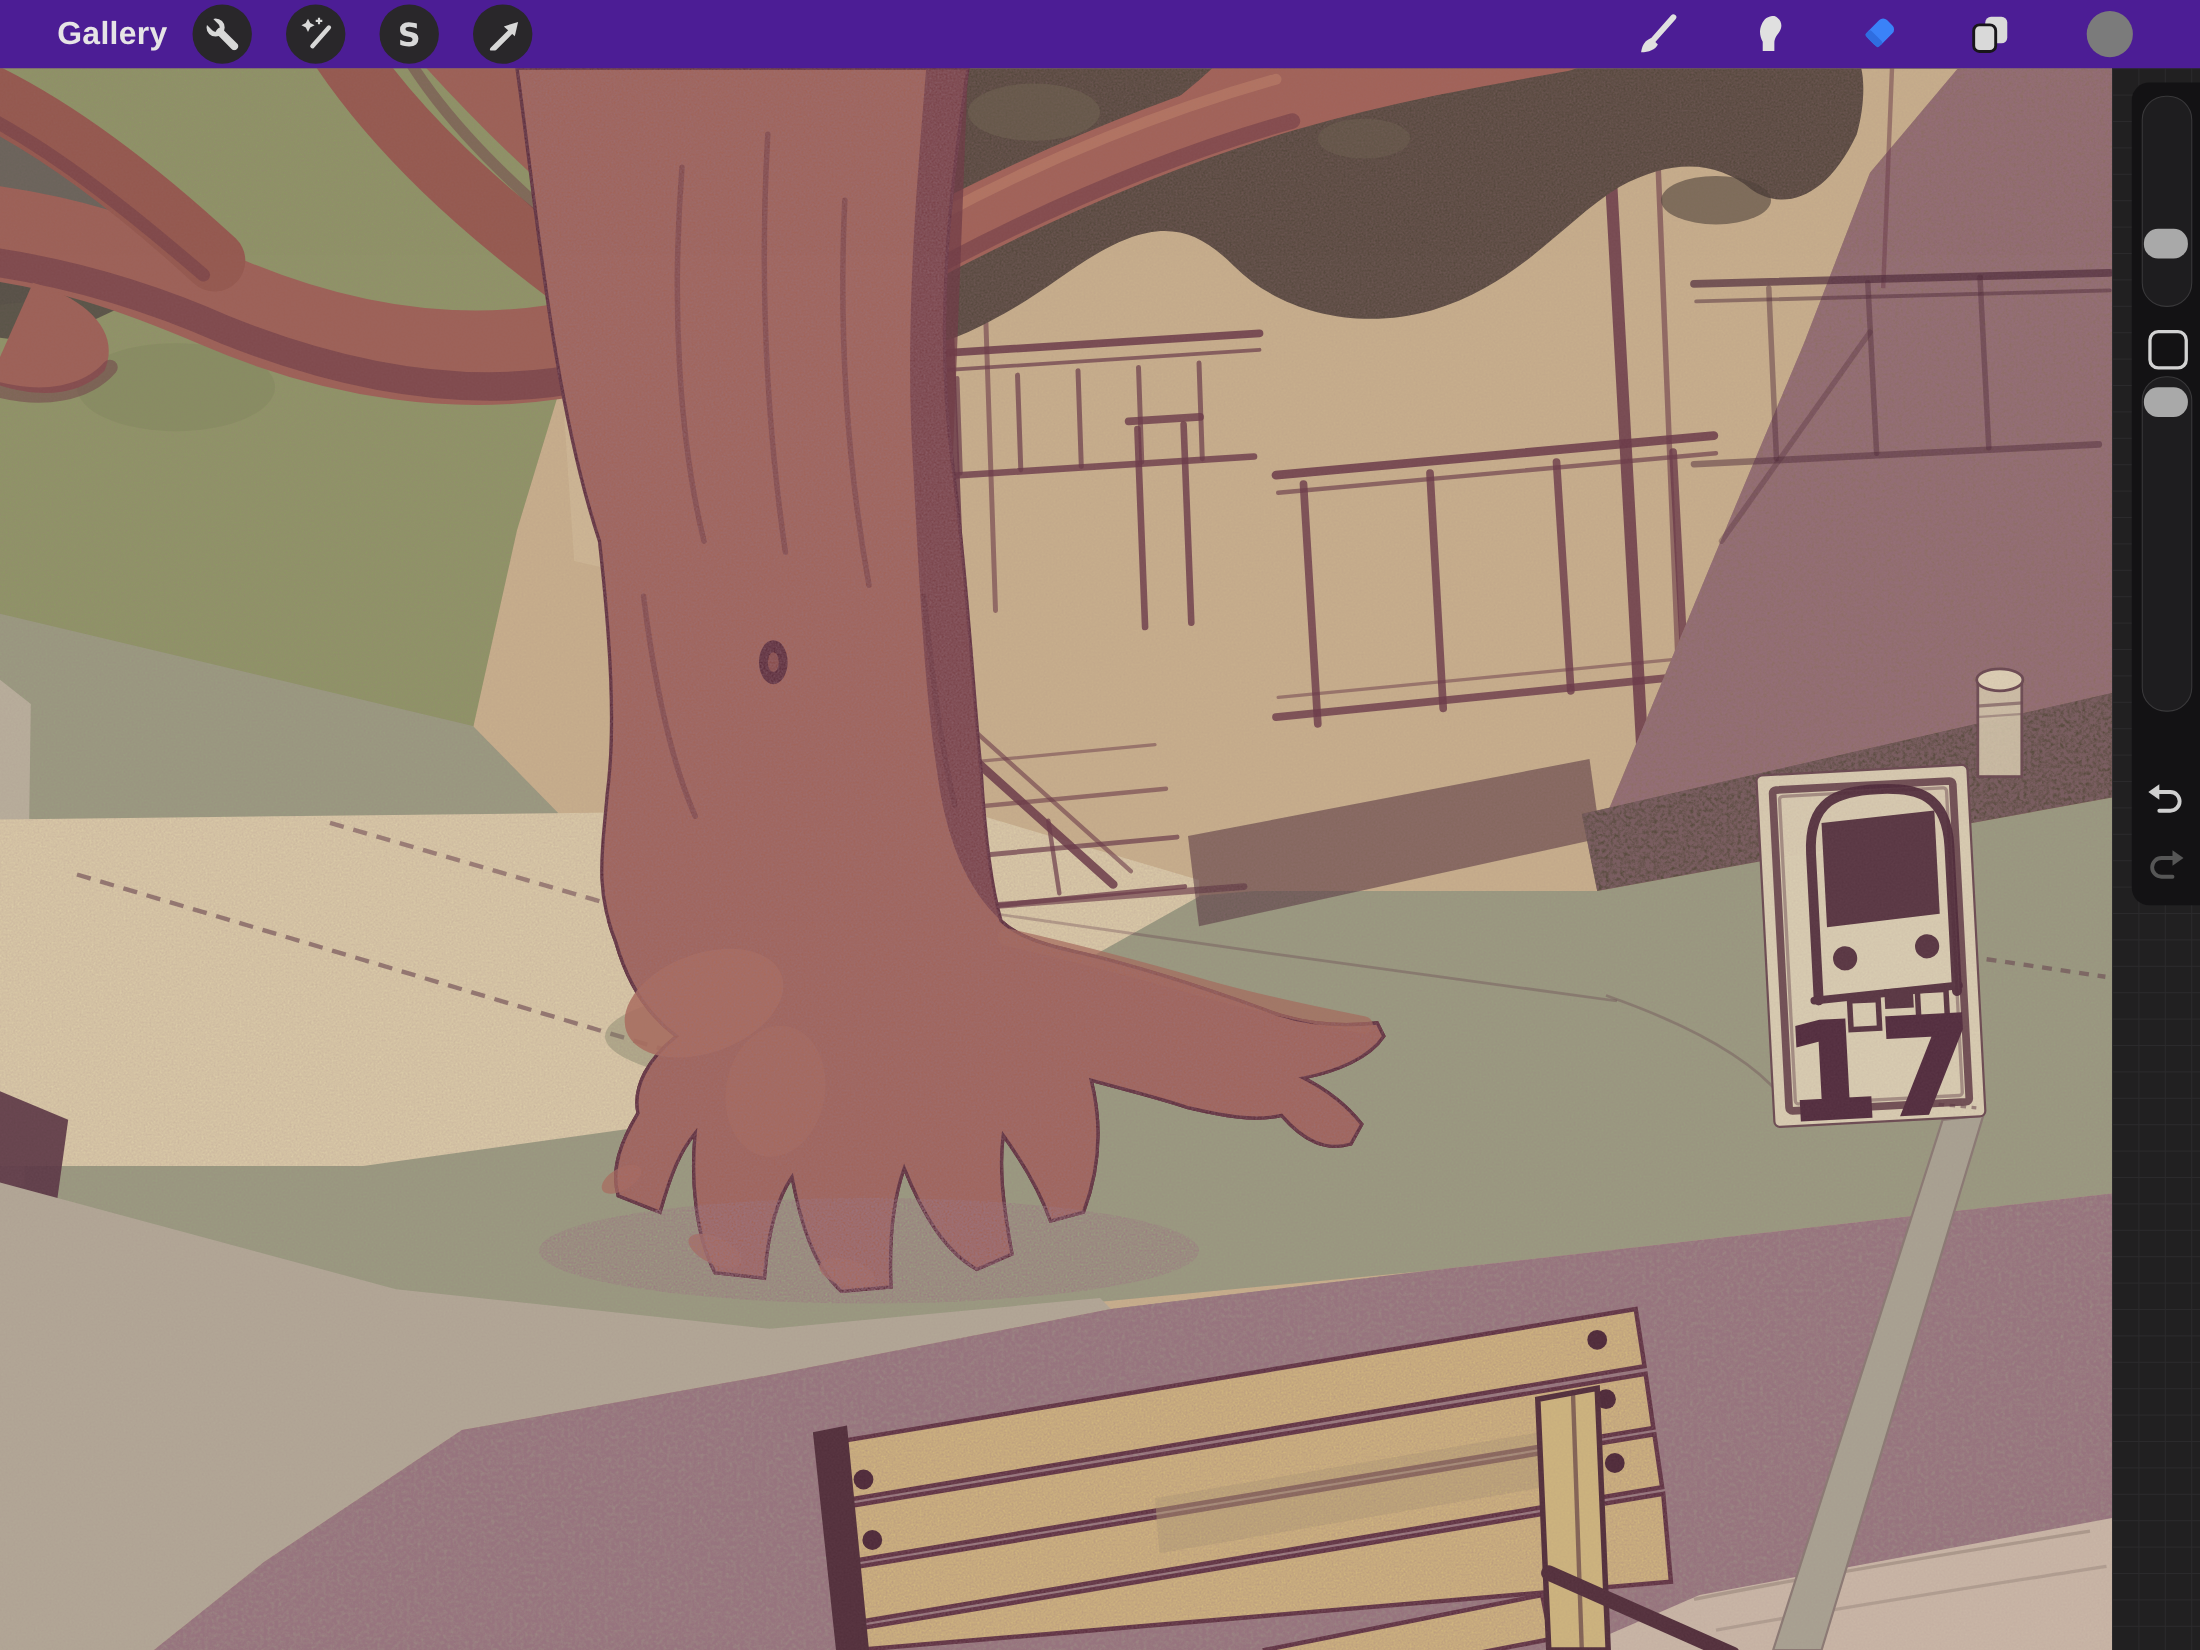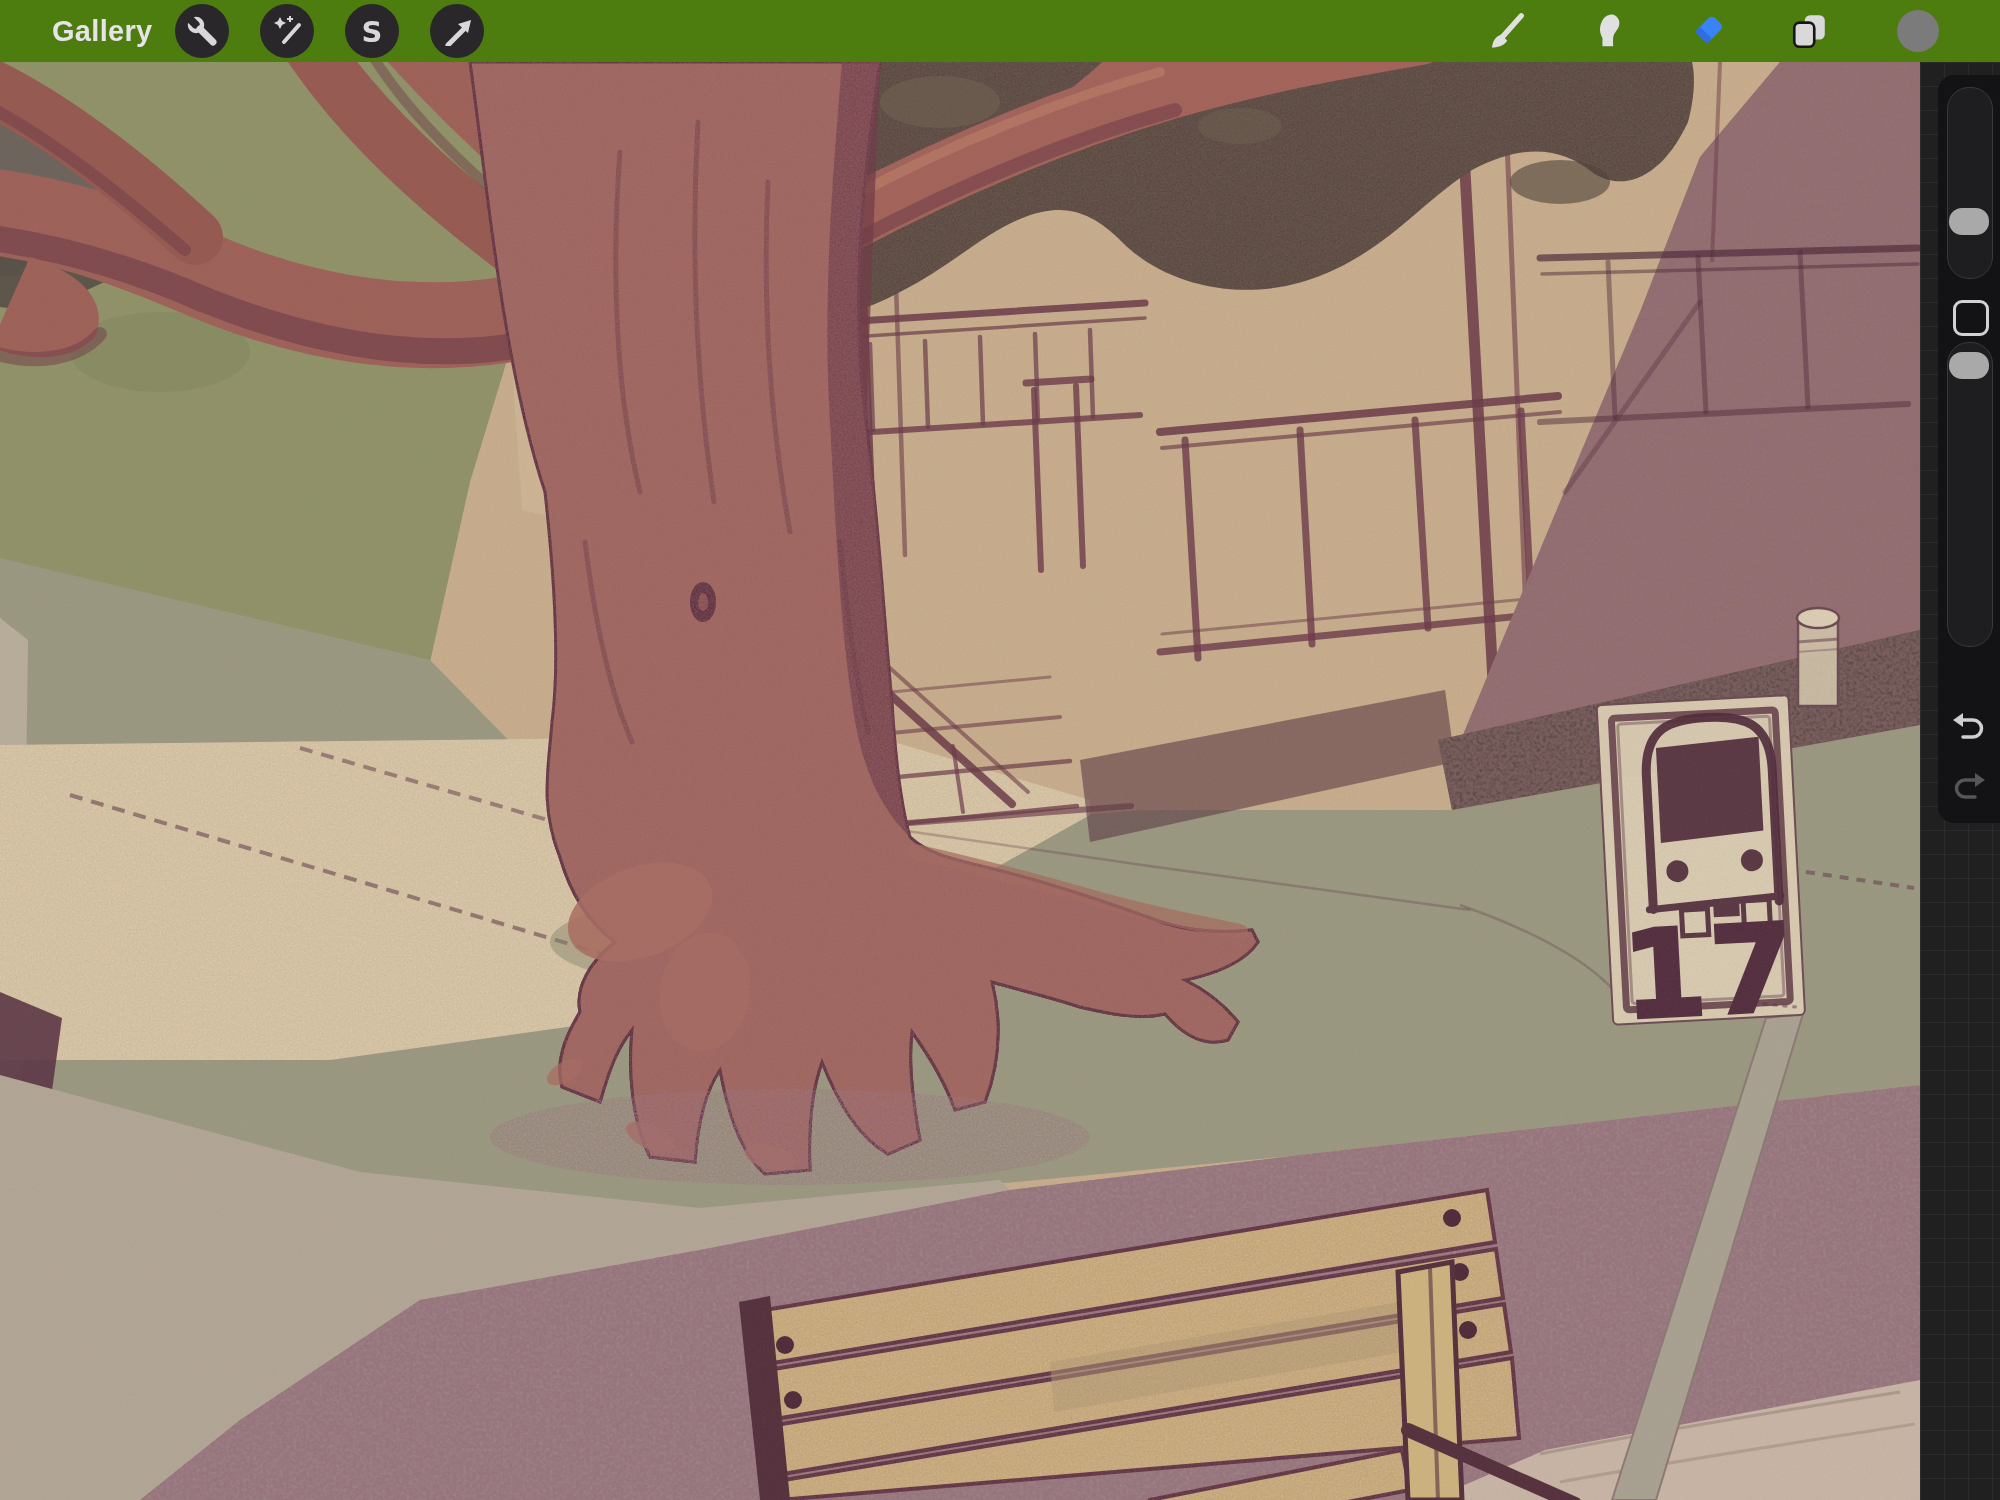--- a/index.html
+++ b/index.html
@@ -4,21 +4,21 @@
 <style>
   html,body{margin:0;padding:0;}
   body{
     width:2000px;height:1500px;overflow:hidden;position:relative;
     background-color:#212021;
     background-image:linear-gradient(#2b2a2c 1px,transparent 1px),
                      linear-gradient(90deg,#2b2a2c 1px,transparent 1px);
     background-size:24px 24px;background-position:0 62px;
     font-family:"Liberation Sans",sans-serif;
   }
-  .topbar{position:absolute;left:0;top:0;width:2000px;height:62px;background:#4d7c0f;z-index:30;}
+  .topbar{position:absolute;left:0;top:0;width:2000px;height:62px;background:#4c1d95;z-index:30;}
   .gallery{position:absolute;left:52px;top:0;height:62px;line-height:62px;color:#e6e4e6;
     font-size:29px;font-weight:600;letter-spacing:.3px;cursor:pointer;}
   .cbtn{position:absolute;top:4px;width:54px;height:54px;border-radius:50%;background:#29272a;
     display:flex;align-items:center;justify-content:center;cursor:pointer;}
   .fbtn{position:absolute;top:8px;width:46px;height:46px;display:flex;align-items:center;justify-content:center;cursor:pointer;}
   .canvas-wrap{position:absolute;left:0;top:62px;width:1920px;height:1438px;z-index:5;}
   .sidebar{position:absolute;left:1938px;top:75px;width:62px;height:748px;background:#131214;
     border-radius:16px 0 0 16px;z-index:40;}
   .track{position:absolute;left:9px;width:44px;background:#1e1d1f;border:1.5px solid #39383a;border-radius:22px;}
   .handle{position:absolute;left:11px;width:40px;height:27px;border-radius:13px;background:#a9a9a9;cursor:pointer;}

